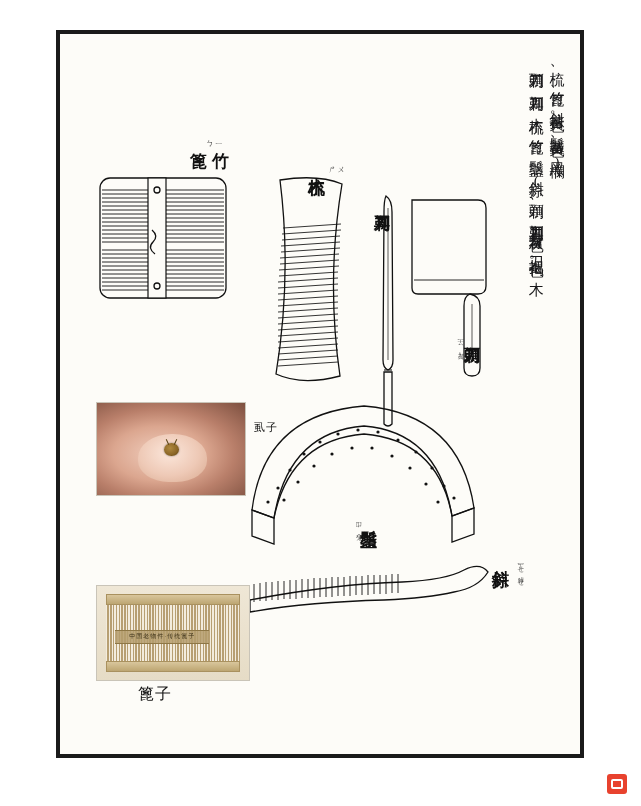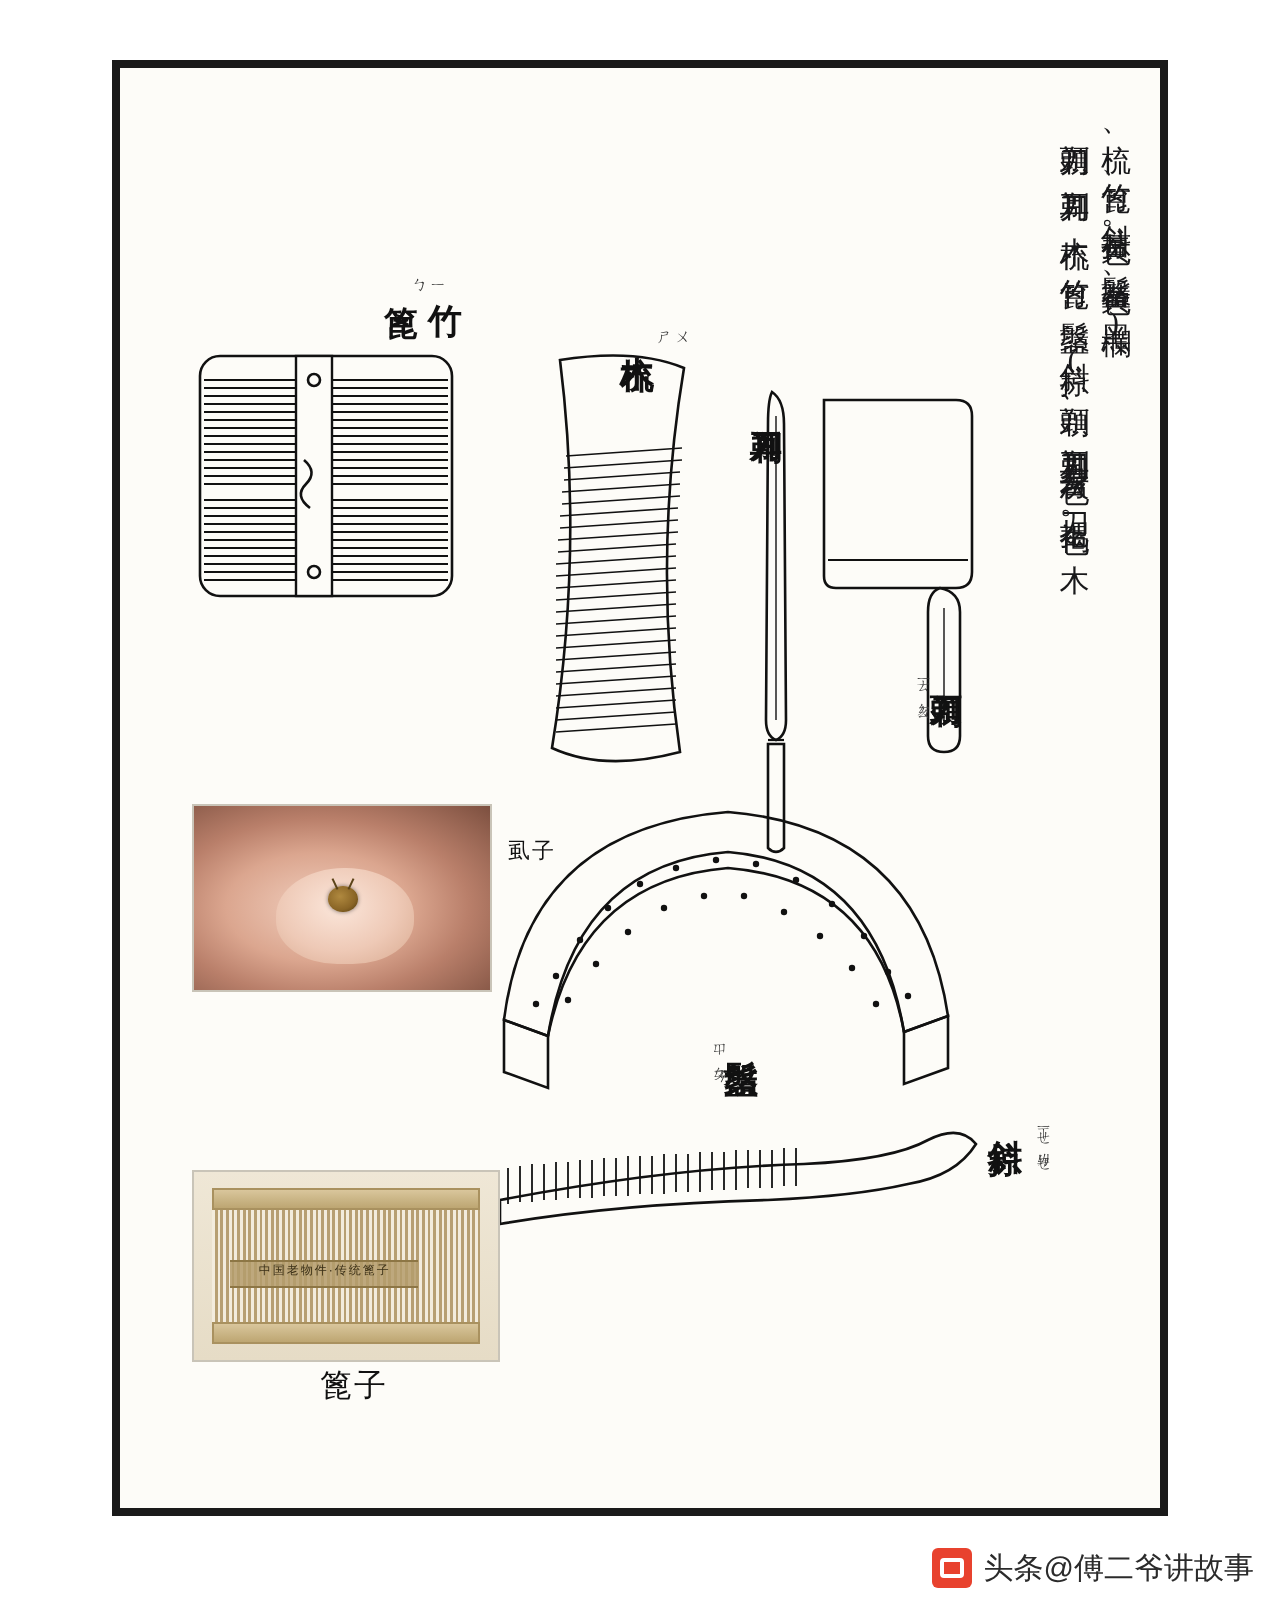--- a/index.html
+++ b/index.html
@@ -59,21 +59,21 @@
     color: #18181a;
     margin-left: 2px;
     max-height: 520px;
   }
   #caption-block .vline.l1 { font-size: 15px; }
   #caption-block .vline.l2 { font-size: 15px; }
 
   
   .brush {
     position: absolute;
-    font-family: Liberation Mono, monospace;
+    font-family: Liberation Sans, sans-serif;
     color: #111;
     writing-mode: vertical-rl;
     text-orientation: upright;
     font-weight: bold;
     letter-spacing: 1px;
     line-height: 1.0;
     text-align: right;
   }
   .brush.horiz {
     writing-mode: horizontal-tb;
@@ -421,25 +421,24 @@
       </div>
       <div class="brush horiz" style="left:194px; top:388px; font-size:11px; font-weight:normal;">虱子</div>
 
       <div class="photo" id="photo-comb">
         <div class="wood-top"></div>
         <div class="teeth"></div>
         <div class="wood-bot"></div>
         <div class="band"></div>
         <div class="band-text">中国老物件·传统篦子</div>
       </div>
-      <div class="brush horiz" style="left:100px; top:652px; font-size:16px; font-weight:normal;">篦子</div>
+      <div class="brush horiz" style="left:78px; top:652px; font-size:16px; font-weight:normal;">篦子</div>
 
     </div>
   </div>
 
   <div id="footer">
     <div id="watermark">
       <span class="tt-logo"></span>
-      <span>头条@傅二爷讲故事</span>
     </div>
   </div>
 
 </div>
 
 </body></html>

